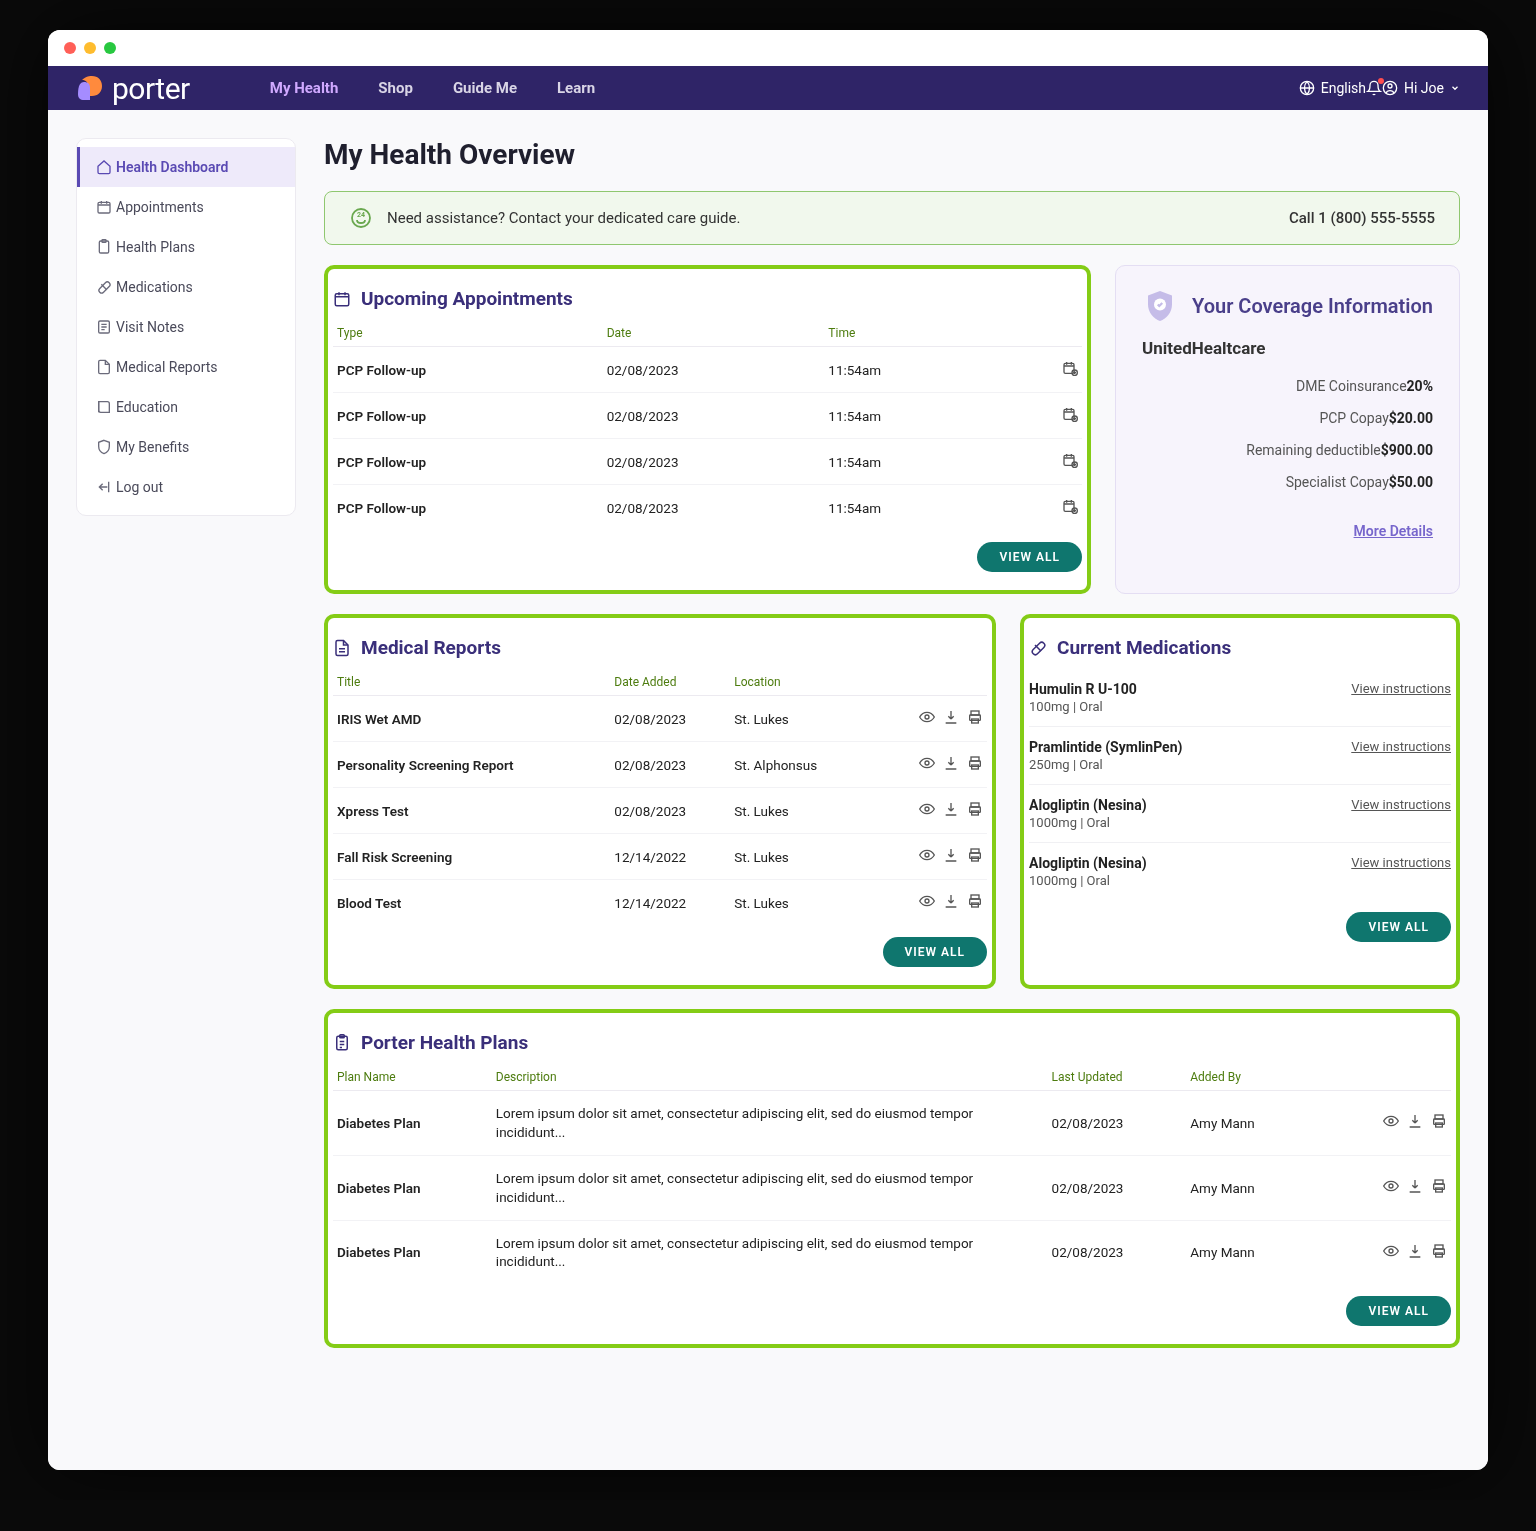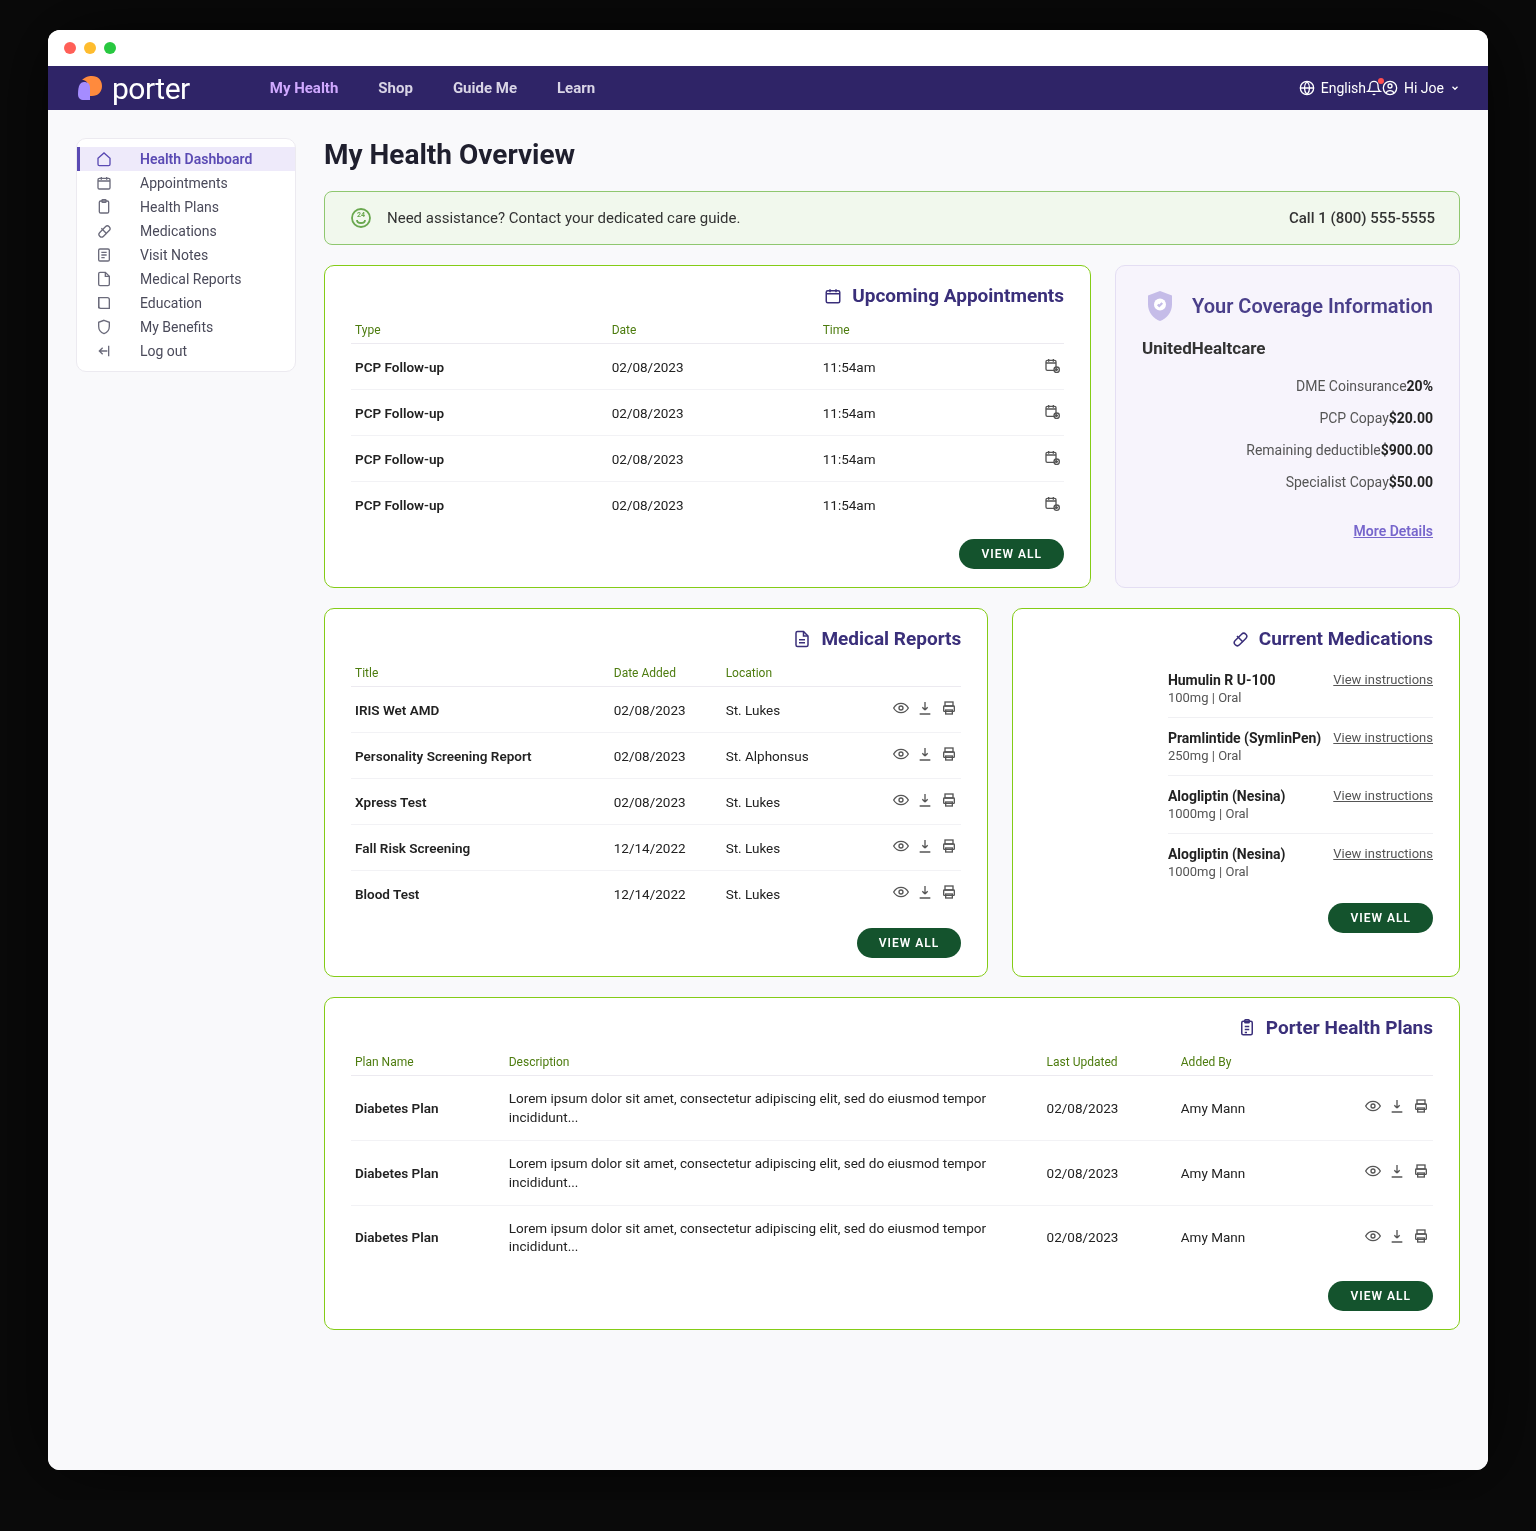--- a/index.html
+++ b/index.html
@@ -68,22 +68,22 @@
     width: 220px;
     background: #fff;
     border-radius: 10px;
     border: 1px solid #eceaf0;
     padding: 8px 0;
     flex-shrink: 0;
   }
   .side-item {
     display: flex;
     align-items: center;
-    gap: 28px;
-    padding: 4px 16px;
+    gap: 4px;
+    padding: 12px 16px;
     font-size: 14px;
     color: #4a4a5a;
     cursor: pointer;
     border-left: 3px solid transparent;
   }
   .side-item.active {
     background: #eeeafa;
     color: #5a4ab3;
     font-weight: 600;
     border-left-color: #5a4ab3;
@@ -102,27 +102,26 @@
     align-items: center;
     gap: 14px;
     font-size: 15px;
     color: #333;
   }
   .banner-phone { margin-left: auto; font-weight: 500; }
   
   .row { display: flex; gap: 24px; align-items: stretch; }
   .card {
     background: #fff;
-    border: 1px solid #84cc16;
+    border: 4px solid #84cc16;
     border-radius: 10px;
-    padding: 18px 26px;
+    padding: 18px 5px;
     flex: 1;
     display: flex;
     flex-direction: column;
-    align-items: flex-end;
   }
   .card.wide { flex: 1.55; }
   .card.narrow { flex: 1; }
   .card-header {
     display: flex; align-items: center; gap: 10px;
     font-size: 19px; font-weight: 700; color: #3a2f7a;
     margin-bottom: 10px;
   }
   .card-header svg { color: #3a2f7a; }
   
@@ -135,21 +134,21 @@
     font-size: 13.5px; color: #222; padding: 13px 4px;
     border-bottom: 1px solid #f2f2f5;
   }
   table.data td.bold { font-weight: 600; }
   table.data tr:last-child td { border-bottom: none; }
   .icon-cell { text-align: right; }
   .icon-cell svg { margin-left: 8px; cursor: pointer; color: #555; }
   
   .view-all-row { display: flex; justify-content: flex-end; margin-top: 12px; }
   .view-all-btn {
-    background: #14532d; color: #fff; border-radius: 20px;
+    background: #0f766e; color: #fff; border-radius: 20px;
     padding: 8px 22px; font-size: 12px; font-weight: 600; letter-spacing: 1px;
     cursor: pointer;
   }
   
   .coverage-card {
     background: #f7f4fc;
     border: 1px solid #e4def3;
     border-radius: 10px;
     padding: 22px 26px;
   }

